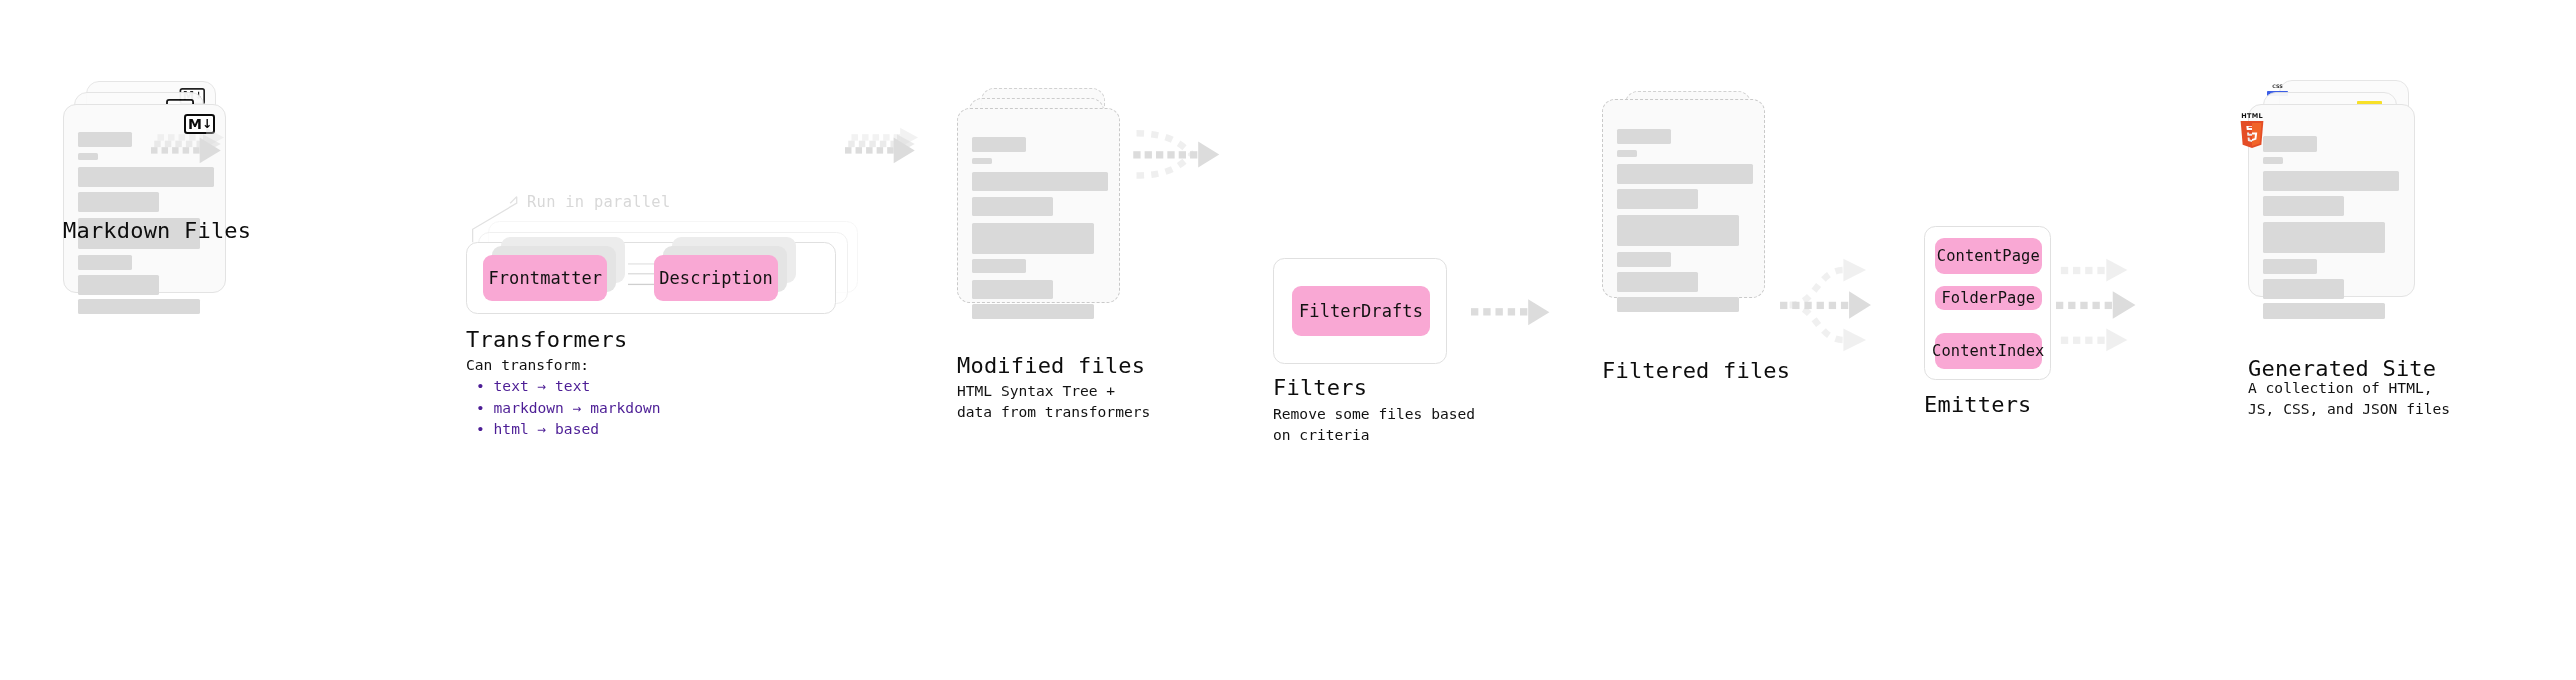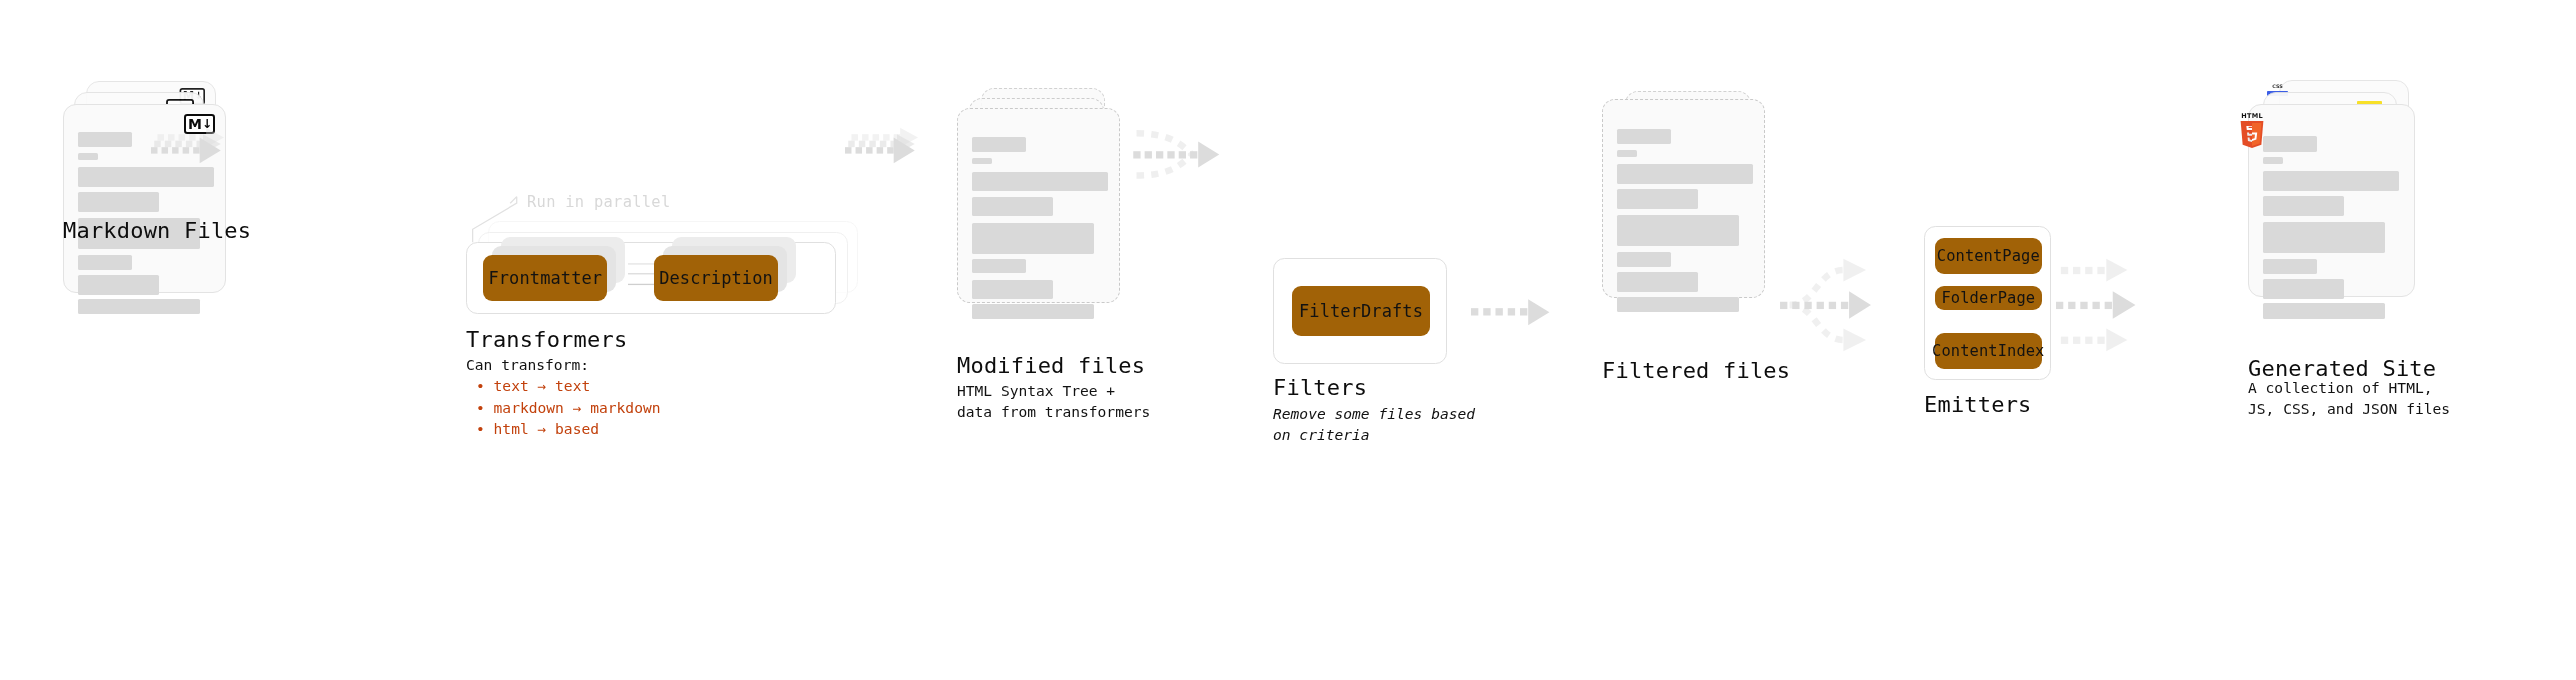--- a/index.html
+++ b/index.html
@@ -48,35 +48,35 @@
   .css-badge .lbl{
     position:absolute;top:-7.3px;left:0;width:21px;text-align:center;
     font-family:"DejaVu Sans","Liberation Sans",sans-serif;
     font-weight:bold;font-size:4.9px;color:#111;line-height:5.7px;
   }
   .js-badge{width:24.4px;height:13px;background:#f7df1e;border-radius:0.8px;}
 
   
   .gbox{position:absolute;box-sizing:border-box;border-radius:11.4px;background:#ffffff;border:1.3px solid #e0e0e0;}
   .pill{
-    position:absolute;box-sizing:border-box;border-radius:9px;background:#a16207;
+    position:absolute;box-sizing:border-box;border-radius:9px;background:#f9a8d4;
     display:flex;align-items:center;justify-content:center;
     color:#121212;font-size:17px;letter-spacing:0.1px;white-space:nowrap;
   }
   .pill.ghost{background:#ececec;}
   .pill.ghost2{background:#e4e4e4;}
 
   
   .title{
     position:absolute;color:#0d0d0d;font-size:22px;letter-spacing:0.2px;white-space:nowrap;
   }
   .sub{
     position:absolute;color:#111111;font-size:14.6px;line-height:21px;white-space:pre;
   }
-  .bullets{position:absolute;color:#c2410c;font-size:14.6px;line-height:21px;white-space:pre;}
+  .bullets{position:absolute;color:#4c1d95;font-size:14.6px;line-height:21px;white-space:pre;}
   .parallel-lbl{
     position:absolute;color:#d8d8d8;font-size:15.4px;white-space:nowrap;letter-spacing:0.3px;
   }
 
   svg{display:block;overflow:visible;}
 </style>
 </head>
 <body>
 
 <div id="stage">
@@ -250,21 +250,21 @@
     </g>
   </svg>
 
   <div class="gbox" style="left:1273px;top:258px;width:174px;height:106px;">
     <div class="pill" style="left:18px;top:27px;width:138px;height:50px;">
       <span>FilterDrafts</span>
     </div>
   </div>
 
   <div class="title" style="left: 1273px; top: 375px;">Filters</div>
-  <div class="sub" style="left: 1273px; top: 403px; font-style: italic;">Remove some files based
+  <div class="sub" style="left: 1273px; top: 403px;">Remove some files based
 on criteria</div>
 
   <svg class="abs" style="left:1471px;top:291px;" width="98" height="49" viewBox="0 0 120 60">
     <g fill="#dcdcdc">
       <rect x="0" y="21" width="9" height="9"></rect>
         <rect x="15" y="21" width="9" height="9"></rect>
       <rect x="30" y="21" width="9" height="9"></rect>
         <rect x="45" y="21" width="9" height="9"></rect>
       <rect x="60" y="21" width="9" height="9"></rect>
       <path d="M70 10 L96 26 L70 42 Z"></path>

